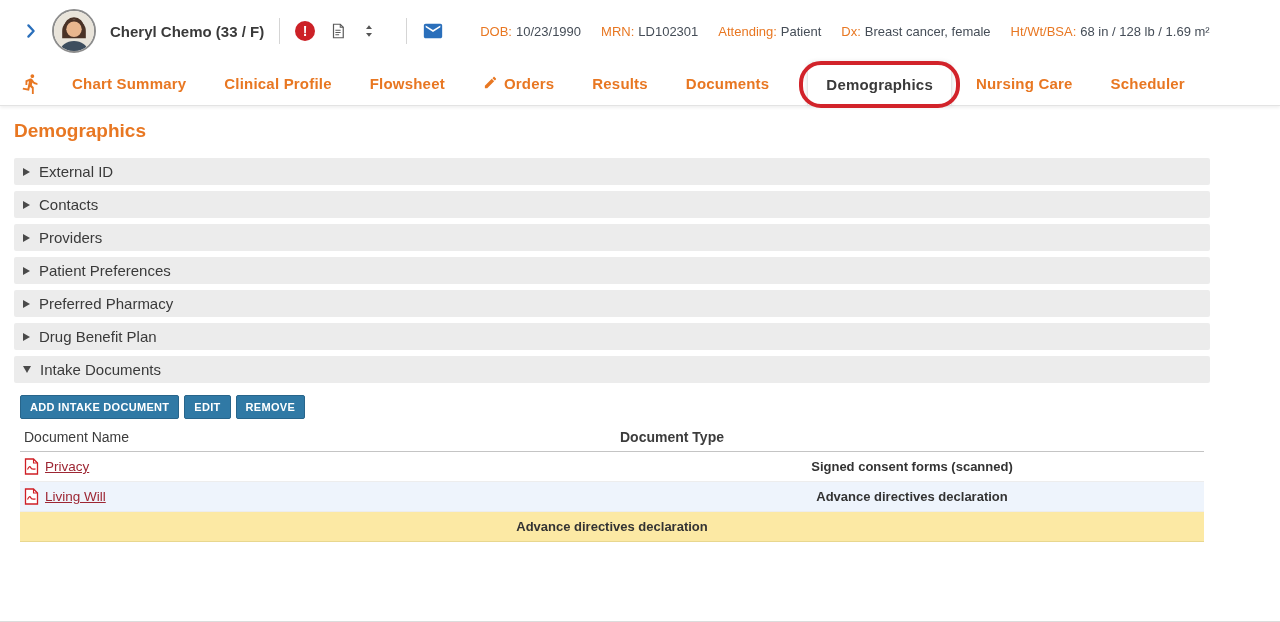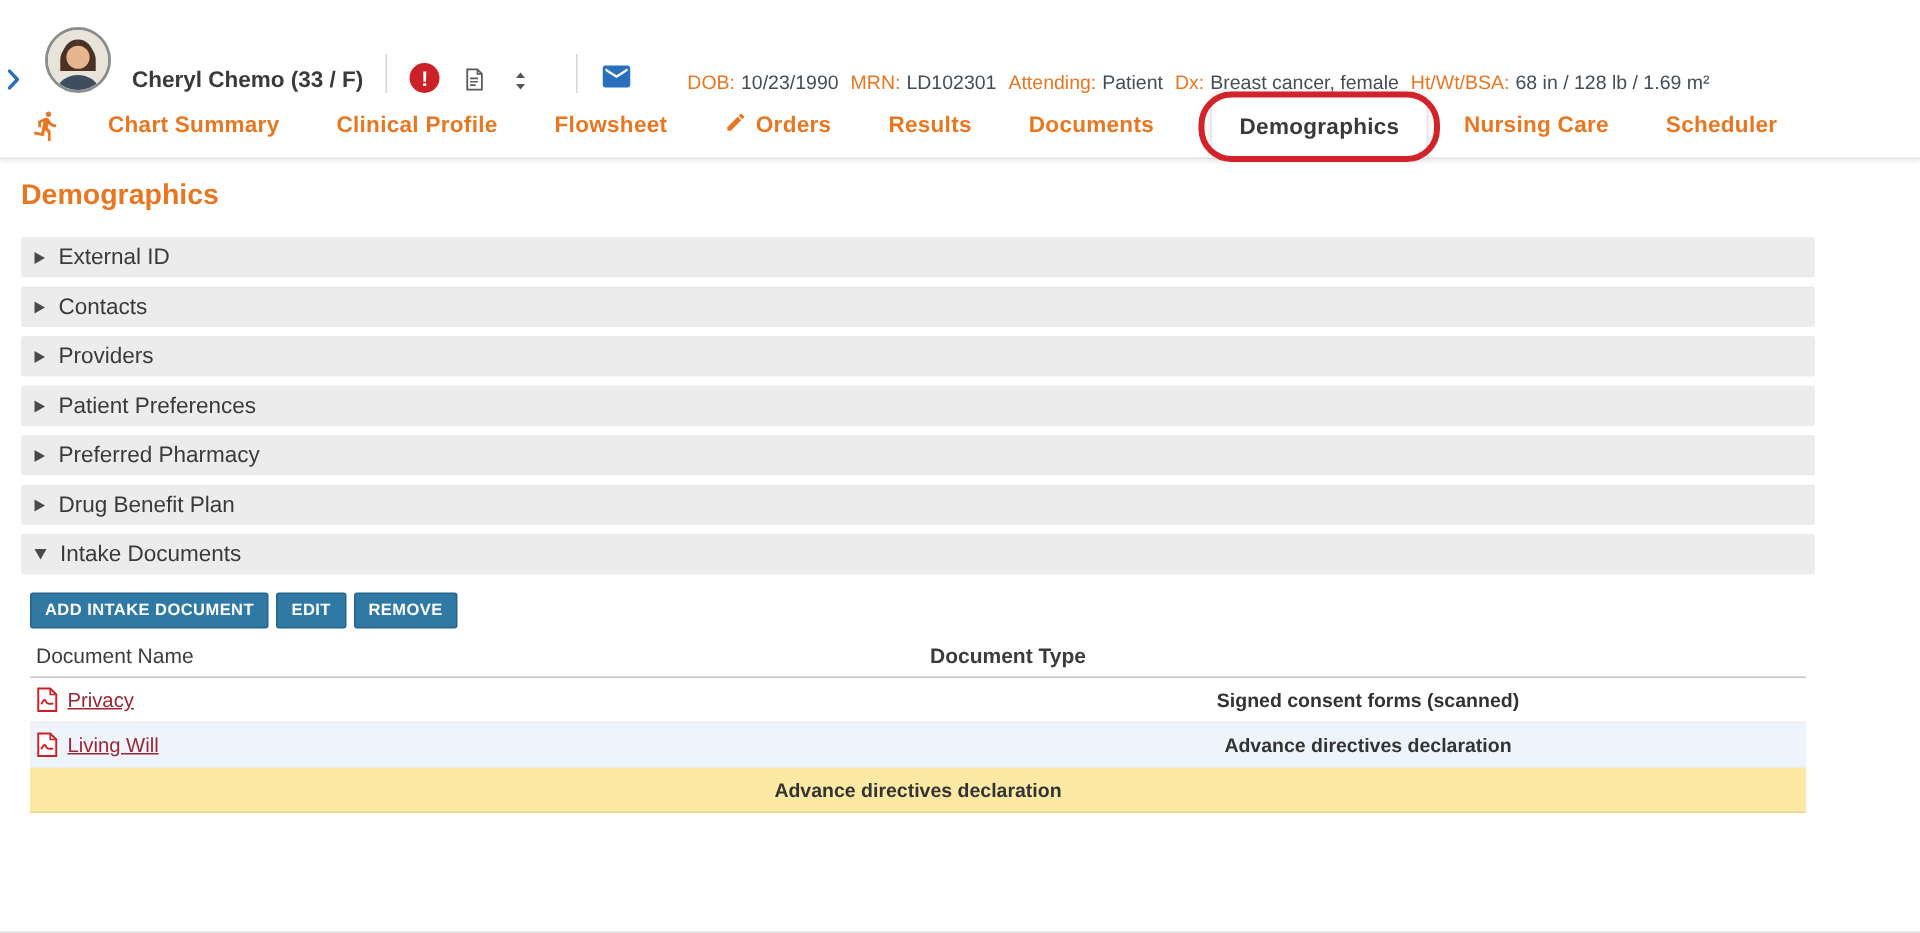--- a/index.html
+++ b/index.html
@@ -2,31 +2,31 @@
 <html><head>
 <meta charset="utf-8">
 <style>
   * { margin:0; padding:0; box-sizing:border-box; }
   html,body { background:#fff; }
   .screen {
     position:relative; width:1280px; height:622px; overflow:hidden;
     background:#fff; font-family:"Liberation Sans", sans-serif; color:#333;
   }
   
-  .banner { display:flex; align-items:flex-end; height:62px; white-space:nowrap; }
+  .banner { display:flex; align-items:center; height:62px; padding-left:22px; white-space:nowrap; }
   .chev { display:flex; align-items:center; cursor:pointer; }
   .avatar { width:44px; height:44px; border-radius:50%; overflow:hidden; border:2px solid #8d8d8d; margin-left:12px; flex:none; cursor:pointer; }
   .avatar svg { display:block; }
   .pname { margin-left:14px; font-weight:bold; font-size:15px; color:#3a3a3a; }
   .vdiv { width:1px; height:26px; background:#d5d5d5; margin:0 15px; flex:none; }
   .bicon { display:flex; align-items:center; margin-right:14px; cursor:pointer; }
   .alert { width:20px; height:20px; border-radius:50%; background:#cc2127; color:#fff;
            font-weight:bold; font-size:14px; display:flex; align-items:center; justify-content:center;
            margin-right:14px; cursor:pointer; flex:none; }
-  .fields { display:flex; gap:8px; margin-left:22px; font-size:13px; align-items:center; }
+  .fields { display:flex; gap:20px; margin-left:22px; font-size:13px; align-items:center; }
   .field { white-space:nowrap; }
   .flabel { color:#e87722; margin-right:4px; }
   .fvalue { color:#454d57; }
   
   .tabs { display:flex; align-items:center; height:44px; padding-left:20px; position:relative;
           border-bottom:1px solid #e3e3e3; box-shadow:0 2px 3px rgba(0,0,0,0.06); white-space:nowrap; }
   .runner { display:flex; align-items:center; margin-right:30px; cursor:pointer; }
   .tab { color:#e87722; font-size:15px; font-weight:600; letter-spacing:.2px; margin-right:38px;
          cursor:pointer; display:flex; align-items:center; gap:6px; }
   .tab.active { color:#3a3a3a; font-weight:700; position:relative; align-self:stretch;

